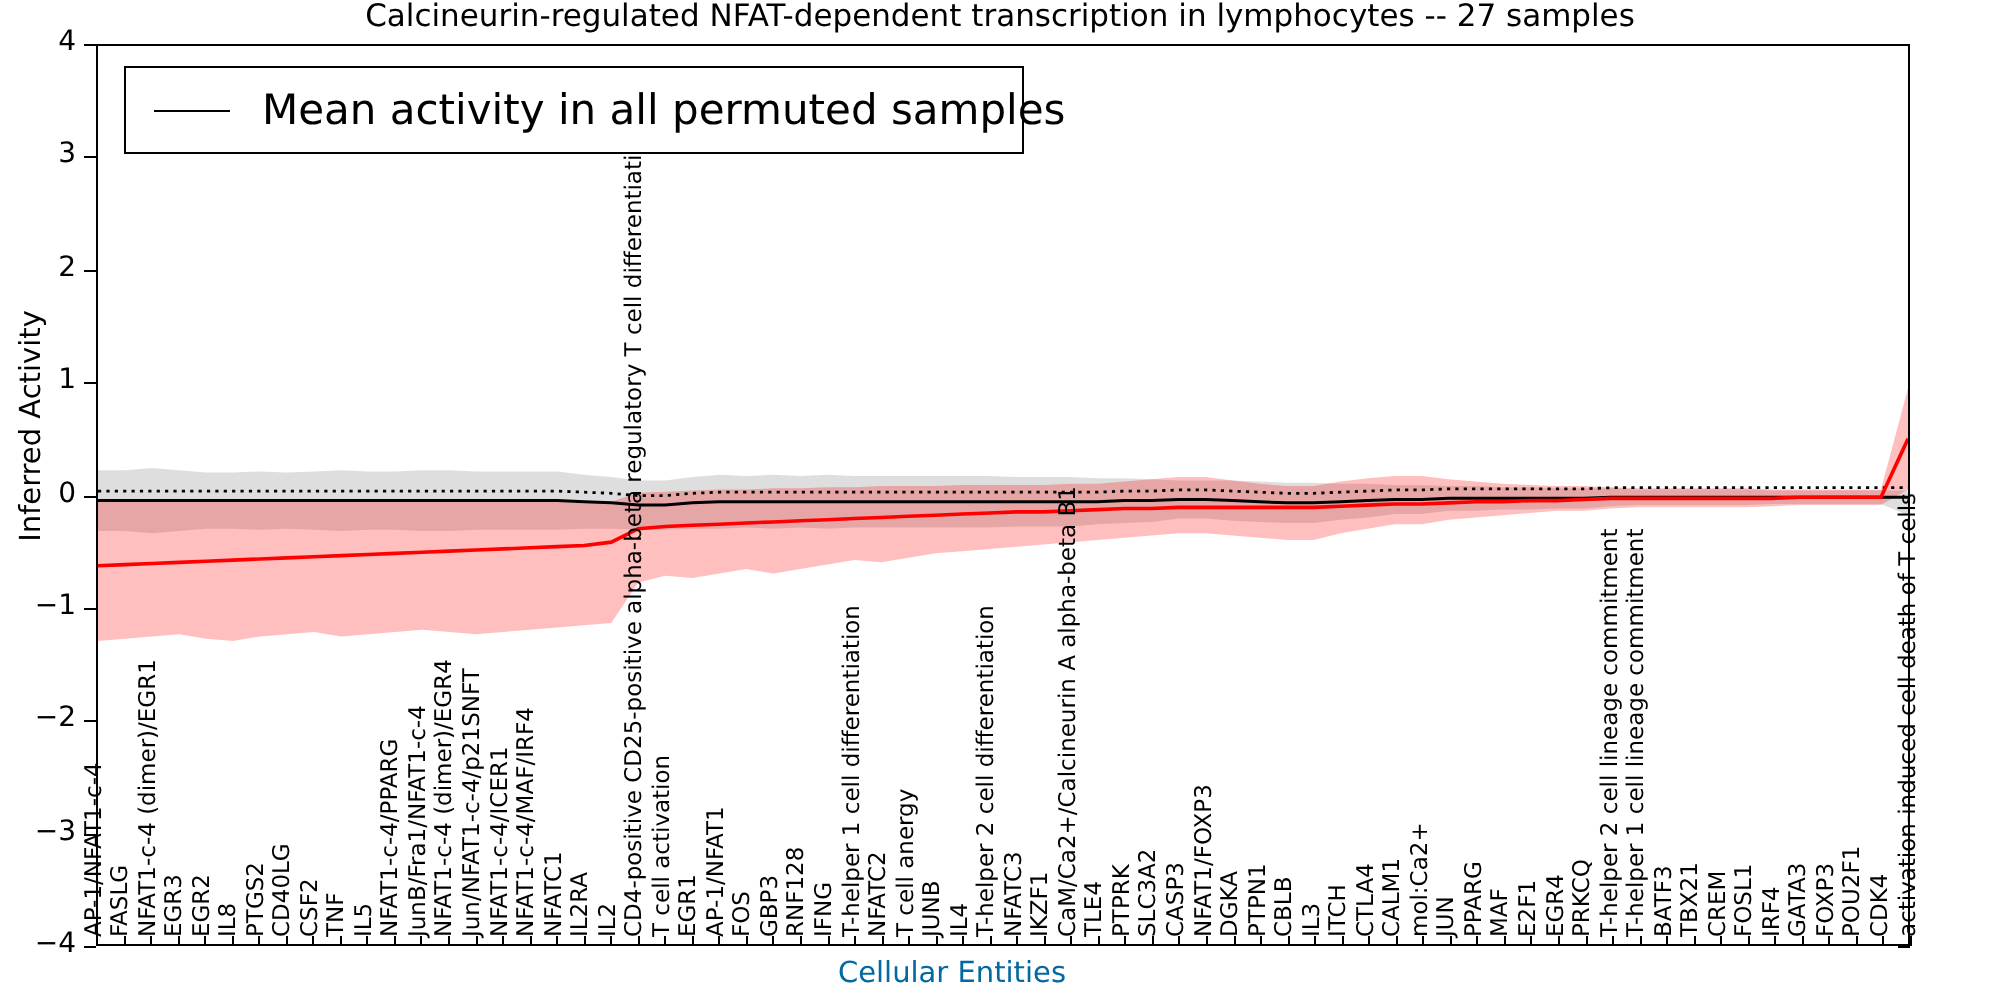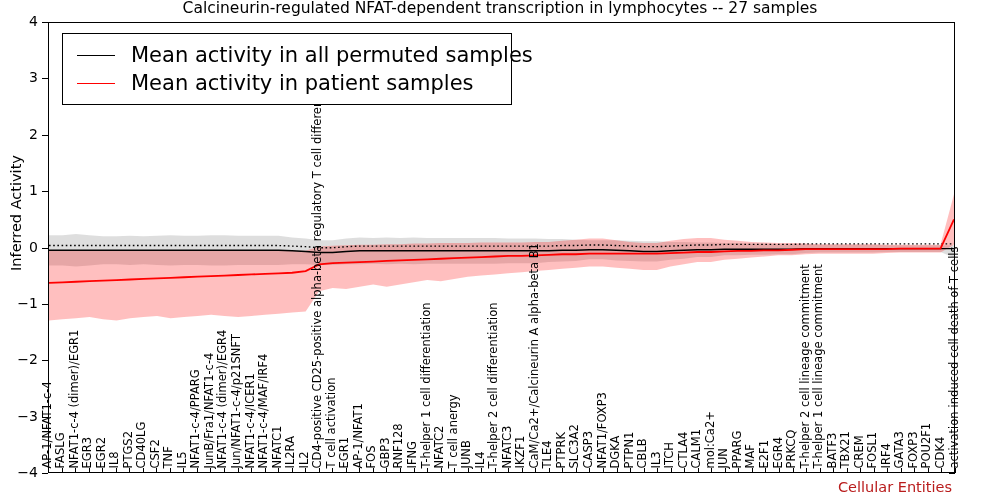--- a/index.html
+++ b/index.html
@@ -28,22 +28,22 @@
   .ytick-mark{position:absolute;left:42px;width:6px;height:0;border-top:1.4px solid #000;}
   .ytick-mark.inner{left:48px;width:6px;}
   #ylabel{
     position:absolute;left:-84px;top:205px;width:200px;text-align:center;
     font-size:14.5px;color:#000;
     transform:rotate(-90deg);transform-origin:center center;white-space:nowrap;
   }
 
   
   #xlabel{
-    position:absolute;left:0;top:479px;width:952px;text-align:right;
-    font-size:14.5px;color:#b91c1c;white-space:nowrap;
+    position:absolute;left:0;top:479px;width:952px;text-align:center;
+    font-size:14.5px;color:#0369a1;white-space:nowrap;
   }
   #xticklabels{position:absolute;left:0;top:0;width:1000px;height:500px;pointer-events:none;}
   .xtick-label{
     position:absolute;bottom:0;
     font-size:11.5px;color:#000;white-space:nowrap;
     transform-origin:left bottom;
     transform:rotate(-90deg);
     line-height:11.5px;
   }
   .xtick-mark{position:absolute;bottom:27px;width:0;height:5px;border-left:1.2px solid #000;}
@@ -248,19 +248,15 @@
       <div class="xtick-mark" style="left: 955px; bottom: 27px;"></div>
     </div>
 
   <div id="xlabel">Cellular Entities</div>
 
   <div id="legend">
     <div class="legend-row">
       <span class="legend-swatch black"></span>
       <span class="legend-text">Mean activity in all permuted samples</span>
     </div>
-    <div class="legend-row">
-      <span class="legend-swatch red"></span>
-      <span class="legend-text">Mean activity in patient samples</span>
-    </div>
   </div>
 
 </div>
 
 </body></html>

